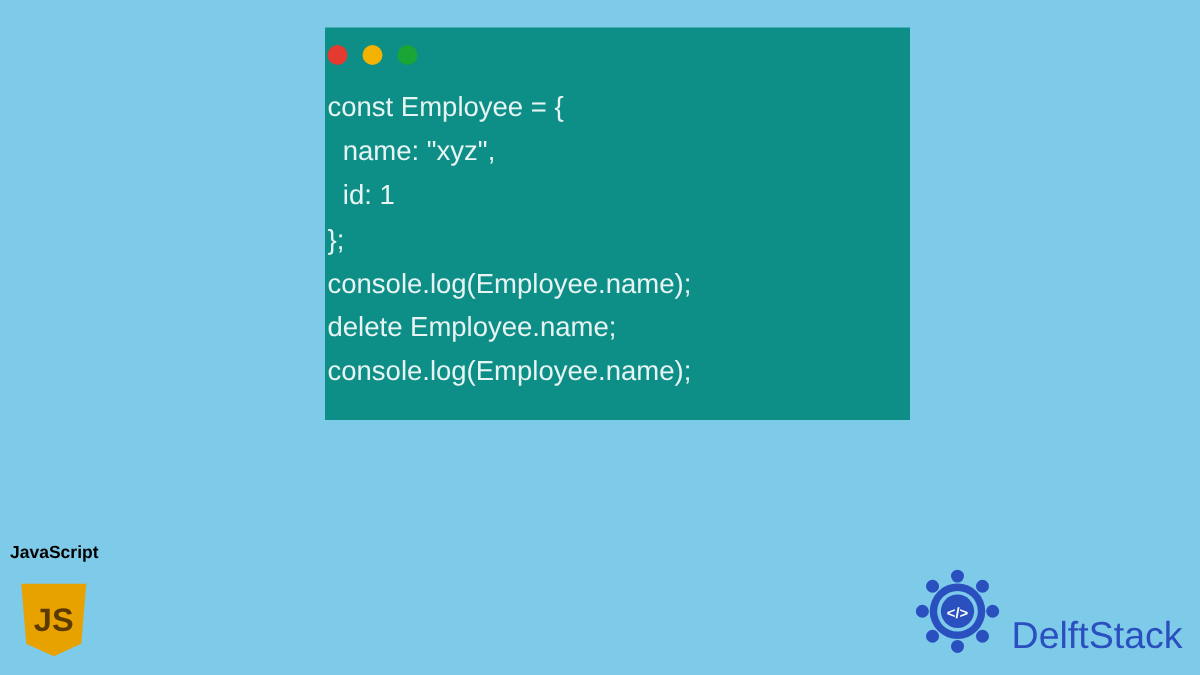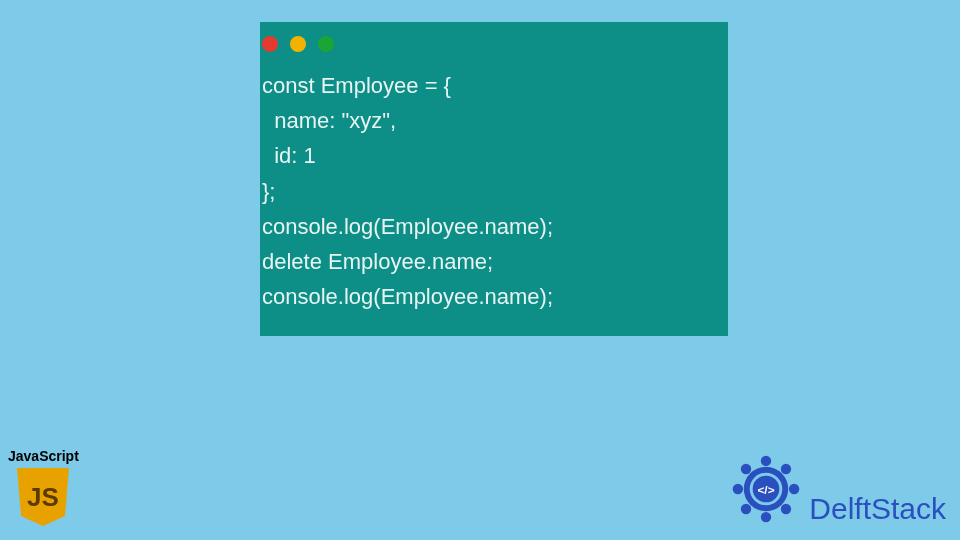--- a/index.html
+++ b/index.html
@@ -43,21 +43,21 @@
   .js-badge {
     position: absolute;
     left: 8px;
     bottom: 8px;
     text-align: center;
   }
   .js-badge .label {
     font-size: 14px;
     font-weight: bold;
     color: #000;
-    margin-bottom: 2px;
+    margin-bottom: 16px;
     text-align: left;
   }
   .js-badge .shield {
     width: 56px;
     height: 62px;
     margin: 0 auto;
   }
   .delft {
     position: absolute;
     right: 14px;

